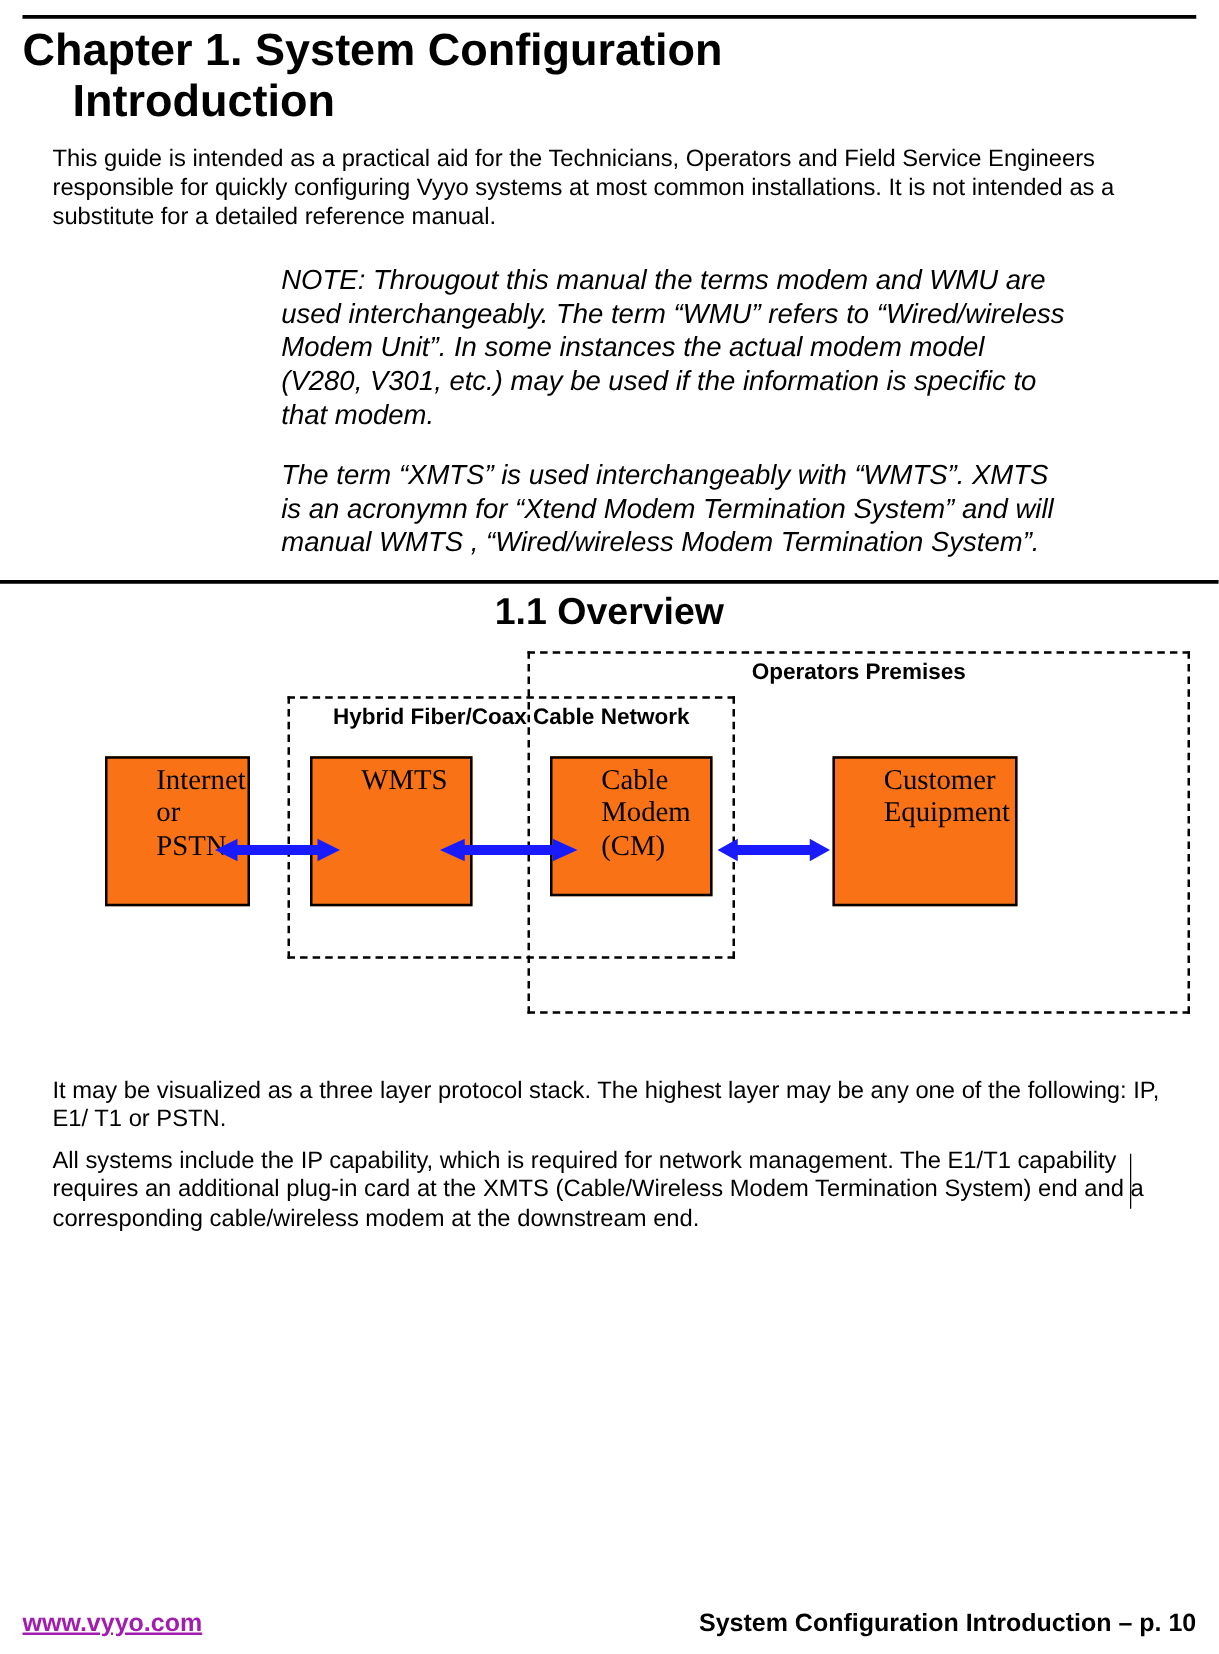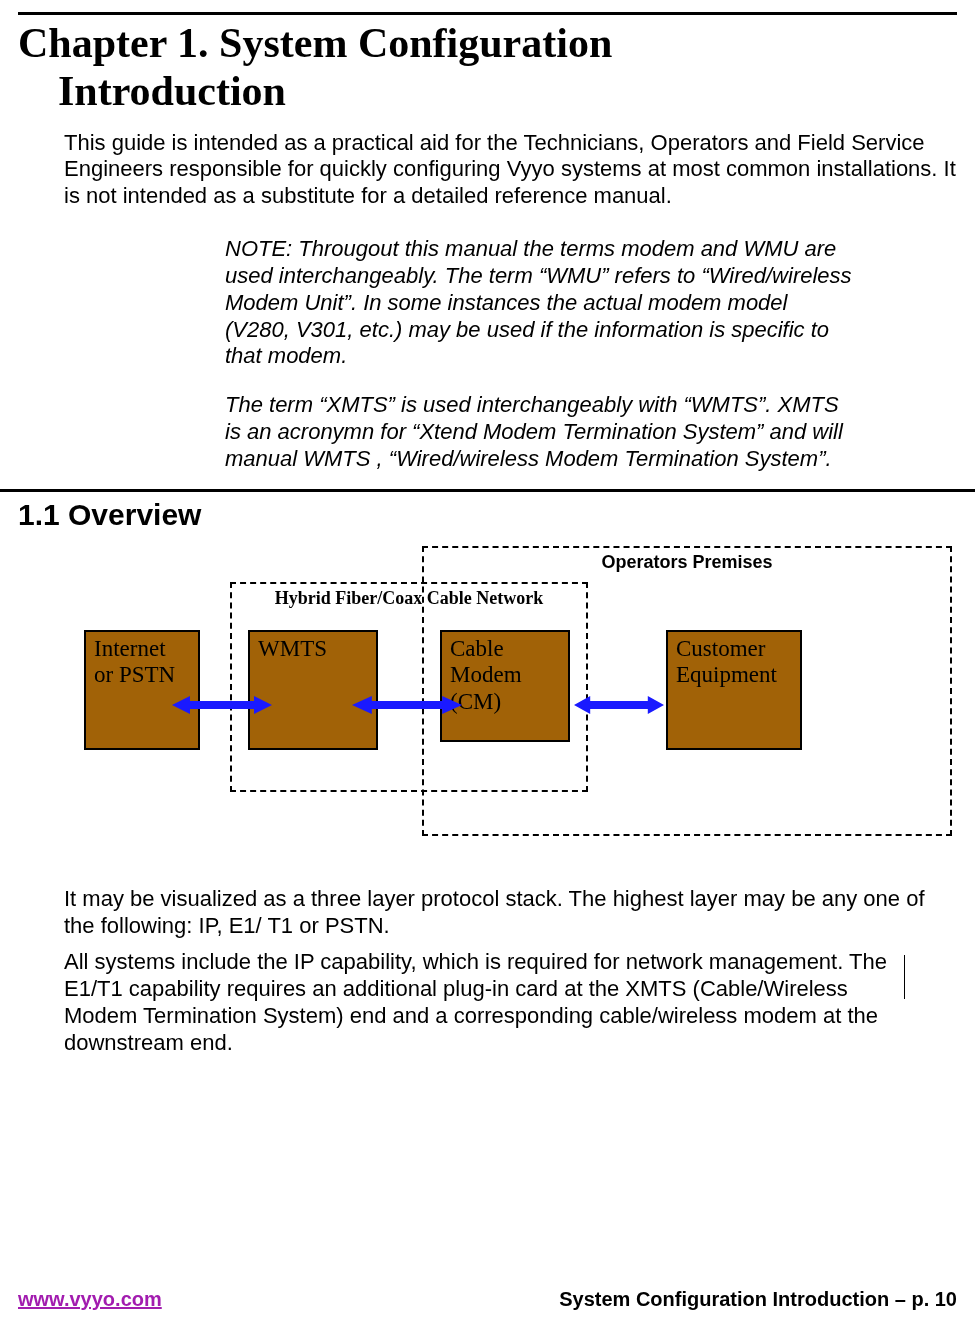--- a/index.html
+++ b/index.html
@@ -1,28 +1,28 @@
 <!DOCTYPE html>
 <html><head>
 <meta charset="utf-8">
 <style>
   * { box-sizing: border-box; margin: 0; padding: 0; }
   html, body { width: 975px; height: 1323px; background: #fff; font-family: Arial, Helvetica, sans-serif; color: #000; }
   .page { position: relative; width: 975px; height: 1323px; padding: 0; }
   .rule-top { border-top: 3px solid #000; margin: 12px 18px 0 18px; }
-  .chapter-title { font-size: 42px; font-weight: 700; margin: 4px 18px 0 18px; line-height: 1.15; font-family: Liberation Serif, serif; }
+  .chapter-title { font-size: 36px; font-weight: 700; margin: 4px 18px 0 18px; line-height: 1.15; }
   .chapter-title .indent { display:block; padding-left: 40px; }
-  .body-block { margin: 14px 18px 0 64px; font-size: 22px; line-height: 1.22; }
+  .body-block { margin: 14px 18px 0 42px; font-size: 19px; line-height: 1.22; }
   .note-block { margin: 26px 120px 0 225px; font-size: 22px; font-style: italic; line-height: 1.22; }
   .note-block .para2 { margin-top: 22px; }
   .section-rule { border-top: 3px solid #000; margin: 16px 0 0 0; width: 100%; }
-  .section-head { font-size: 30px; font-weight: 700; margin: 6px 18px 0 18px; }
+  .section-head { font-size: 30px; font-weight: 700; margin: 6px 18px 0 18px; text-align: center; }
   .diagram-wrap { position: relative; width: 940px; height: 300px; margin: 14px 0 0 22px; }
   .dashed { position:absolute; border: 2px dashed #000; background: transparent; }
-  .solid  { position:absolute; border: 2px solid #000; background:#a16207; }
+  .solid  { position:absolute; border: 2px solid #000; background:#f97316;padding-left:31px; }
   .boxlabel { font-family: "Times New Roman", Times, serif; font-size: 23px; padding: 4px 8px; line-height:1.15; }
   .caption { position:absolute; font-family: Arial, sans-serif; font-weight:700; font-size:18px; text-align:center; }
   .arrow { position:absolute; height:18px; }
   .arrow svg { width:100%; height:100%; display:block; }
   .thin-cursor { position:absolute; border-left:1px solid #000; height:44px; }
   .footer { position:absolute; left:0; right:0; bottom:24px; padding: 0 18px; display:flex; justify-content:space-between; font-family: Arial, sans-serif; font-weight:700; font-size:20px; }
   .footer a { color: #a21caf; text-decoration: underline; }
 </style>
 </head>
 <body>
@@ -45,39 +45,39 @@
   <div class="section-rule"></div>
   <h2 class="section-head">1.1  Overview</h2>
 
 
   <div class="diagram-wrap">
 
     <div class="dashed" style="left:400px; top:0; width:530px; height:290px;"></div>
     <div class="caption" style="left:400px; top:6px; width:530px;">Operators Premises</div>
 
     <div class="dashed" style="left:208px; top:36px; width:358px; height:210px;"></div>
-    <div class="caption" style="left:208px; top:42px; width:358px;font-family:Liberation Serif, serif;">Hybrid Fiber/Coax Cable Network</div>
+    <div class="caption" style="left:208px; top:42px; width:358px;">Hybrid Fiber/Coax Cable Network</div>
 
     <div class="solid" style="left:62px; top:84px; width:116px; height:120px;">
       <div class="boxlabel">Internet or PSTN</div>
     </div>
 
     <div class="solid" style="left:226px; top:84px; width:130px; height:120px;">
       <div class="boxlabel">WMTS</div>
     </div>
 
     <div class="solid" style="left:418px; top:84px; width:130px; height:112px;">
       <div class="boxlabel">
         <span>Cable</span><br>
         <span>Modem</span><br>
         <span>(CM)</span>
       </div>
     </div>
 
-    <div class="solid" style="left:644px; top:84px; width:136px; height:120px;">
+    <div class="solid" style="left:644px; top:84px; width:148px; height:120px;">
       <div class="boxlabel">
         <span>Customer</span><br>
         <span>Equipment</span>
       </div>
     </div>
 
     <div class="arrow" style="left:150px; top:150px; width:100px;">
       <svg viewBox="0 0 100 18" preserveAspectRatio="none">
         <polygon points="0,9 18,0 18,5 82,5 82,0 100,9 82,18 82,13 18,13 18,18" fill="#1a1aff"></polygon>
       </svg>

